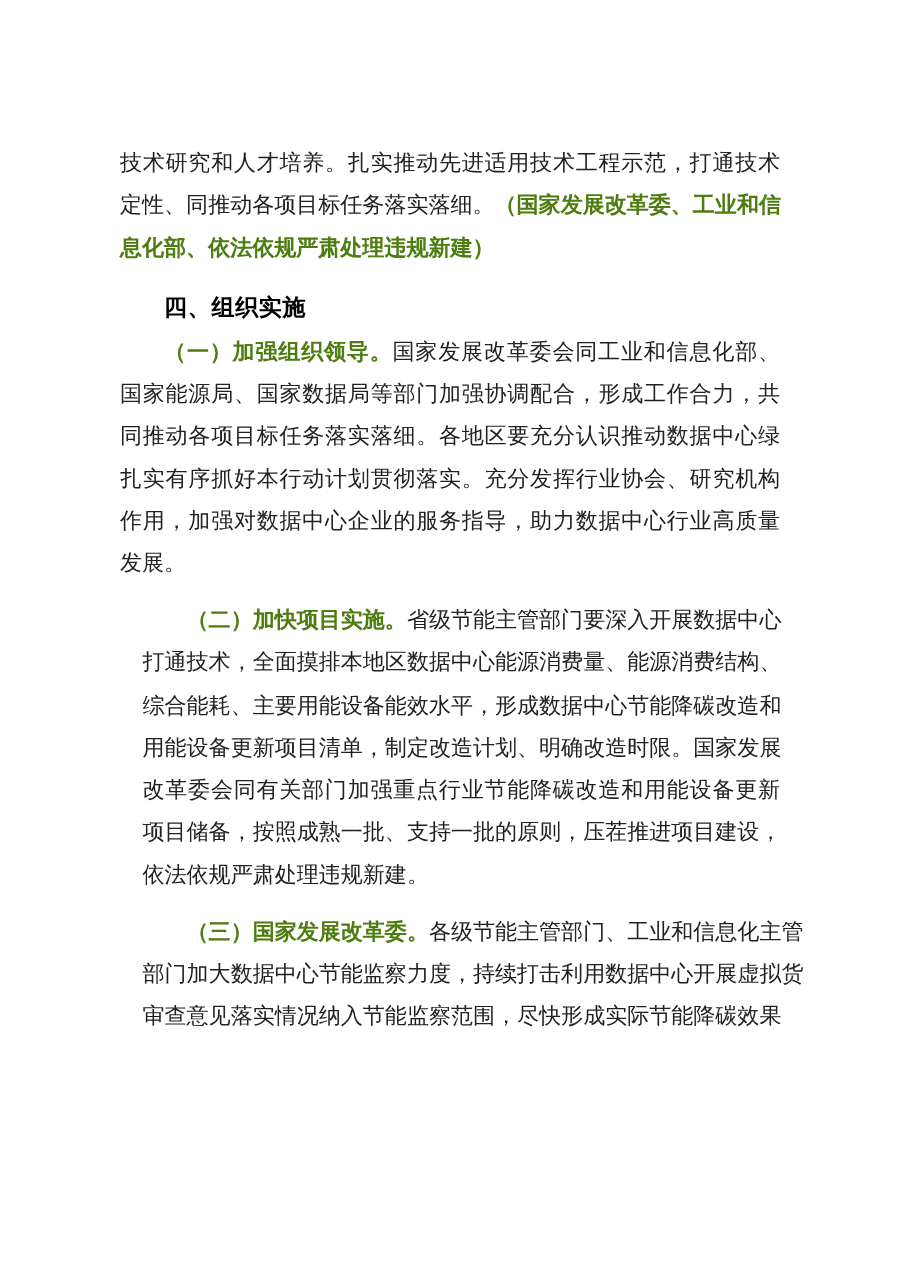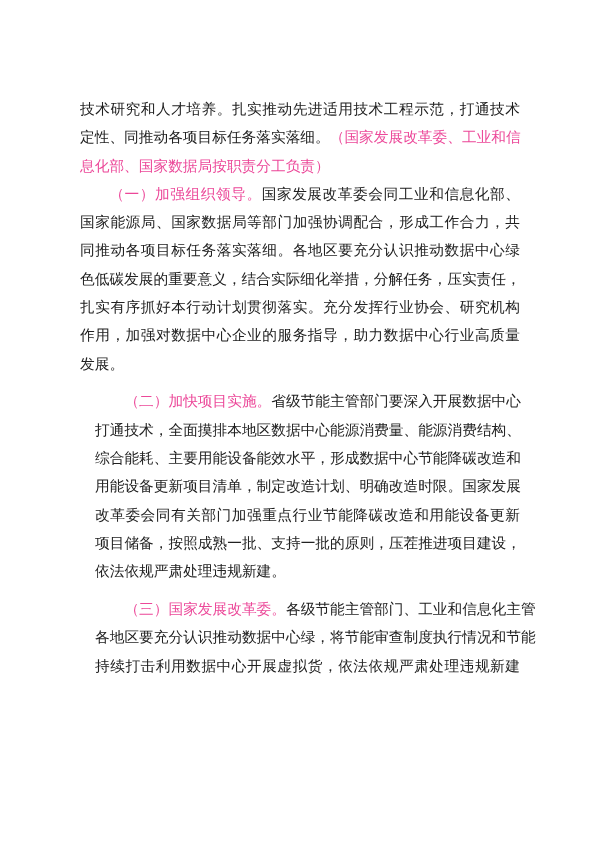--- a/index.html
+++ b/index.html
@@ -38,56 +38,58 @@
     text-align: left;
     text-align-last: left;
   }
   .line.indent {
     padding-left: 29.4px;
   }
   
   .block.sp-heading { margin-top: 12.5px; }
   .block.sp-para    { margin-top: 9.5px; margin-left: 15px;  }
   .s-n { font-weight: 400; color: #212121; }
-  .s-k { font-weight: 400; color: #ec4899; }
+  .s-k { font-weight: 700; color: #4d7c0f; }
   .s-h {
     font-weight: 700;
     color: #000000;
     font-family: "Liberation Sans", "DejaVu Sans", sans-serif;
     font-size: 15.3px;
     letter-spacing: 0.5px;
   }
 </style>
 </head>
 <body>
 
 <div class="page">
   <div class="content">
       <div class="block">
         <div class="line"><span class="s-n">技术研究和人才培养。扎实推动先进适用技术工程示范，打通技术</span></div>
         <div class="line"><span class="s-n">定性、同推动各项目标任务落实落细。</span><span class="s-k">（国家发展改革委、工业和信</span></div>
-        <div class="line left"><span class="s-k">息化部、国家数据局按职责分工负责）</span></div>
+        <div class="line left"><span class="s-k">息化部、依法依规严肃处理违规新建）</span></div>
+      </div>
+      <div class="block sp-heading">
+        <div class="line left indent"><span class="s-h">四、组织实施</span></div>
       </div>
       <div class="block">
         <div class="line indent"><span class="s-k">（一）加强组织领导。</span><span class="s-n">国家发展改革委会同工业和信息化部、</span></div>
         <div class="line"><span class="s-n">国家能源局、国家数据局等部门加强协调配合，形成工作合力，共</span></div>
         <div class="line"><span class="s-n">同推动各项目标任务落实落细。各地区要充分认识推动数据中心绿</span></div>
-        <div class="line"><span class="s-n">色低碳发展的重要意义，结合实际细化举措，分解任务，压实责任，</span></div>
         <div class="line"><span class="s-n">扎实有序抓好本行动计划贯彻落实。充分发挥行业协会、研究机构</span></div>
         <div class="line"><span class="s-n">作用，加强对数据中心企业的服务指导，助力数据中心行业高质量</span></div>
         <div class="line left"><span class="s-n">发展。</span></div>
       </div>
       <div class="block sp-para">
         <div class="line indent"><span class="s-k">（二）加快项目实施。</span><span class="s-n">省级节能主管部门要深入开展数据中心</span></div>
         <div class="line"><span class="s-n">打通技术，全面摸排本地区数据中心能源消费量、能源消费结构、</span></div>
         <div class="line"><span class="s-n">综合能耗、主要用能设备能效水平，形成数据中心节能降碳改造和</span></div>
         <div class="line"><span class="s-n">用能设备更新项目清单，制定改造计划、明确改造时限。国家发展</span></div>
         <div class="line"><span class="s-n">改革委会同有关部门加强重点行业节能降碳改造和用能设备更新</span></div>
         <div class="line"><span class="s-n">项目储备，按照成熟一批、支持一批的原则，压茬推进项目建设，</span></div>
         <div class="line left"><span class="s-n">依法依规严肃处理违规新建。</span></div>
       </div>
       <div class="block sp-para">
         <div class="line indent"><span class="s-k">（三）国家发展改革委。</span><span class="s-n">各级节能主管部门、工业和信息化主管</span></div>
-        <div class="line"><span class="s-n">各地区要充分认识推动数据中心绿，将节能审查制度执行情况和节能</span></div>
-        <div class="line"><span class="s-n">持续打击利用数据中心开展虚拟货，依法依规严肃处理违规新建</span></div>
+        <div class="line"><span class="s-n">部门加大数据中心节能监察力度，持续打击利用数据中心开展虚拟货</span></div>
+        <div class="line"><span class="s-n">审查意见落实情况纳入节能监察范围，尽快形成实际节能降碳效果</span></div>
       </div>
     </div>
 </div>
 
 </body></html>

